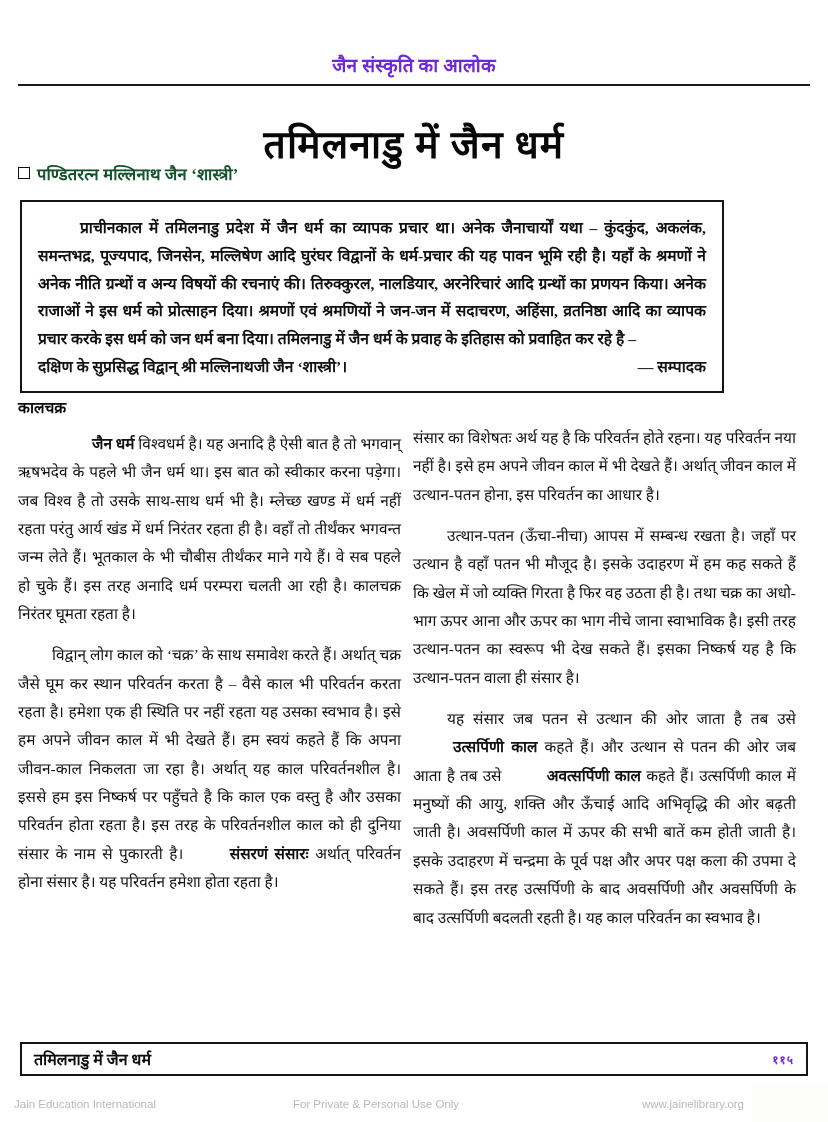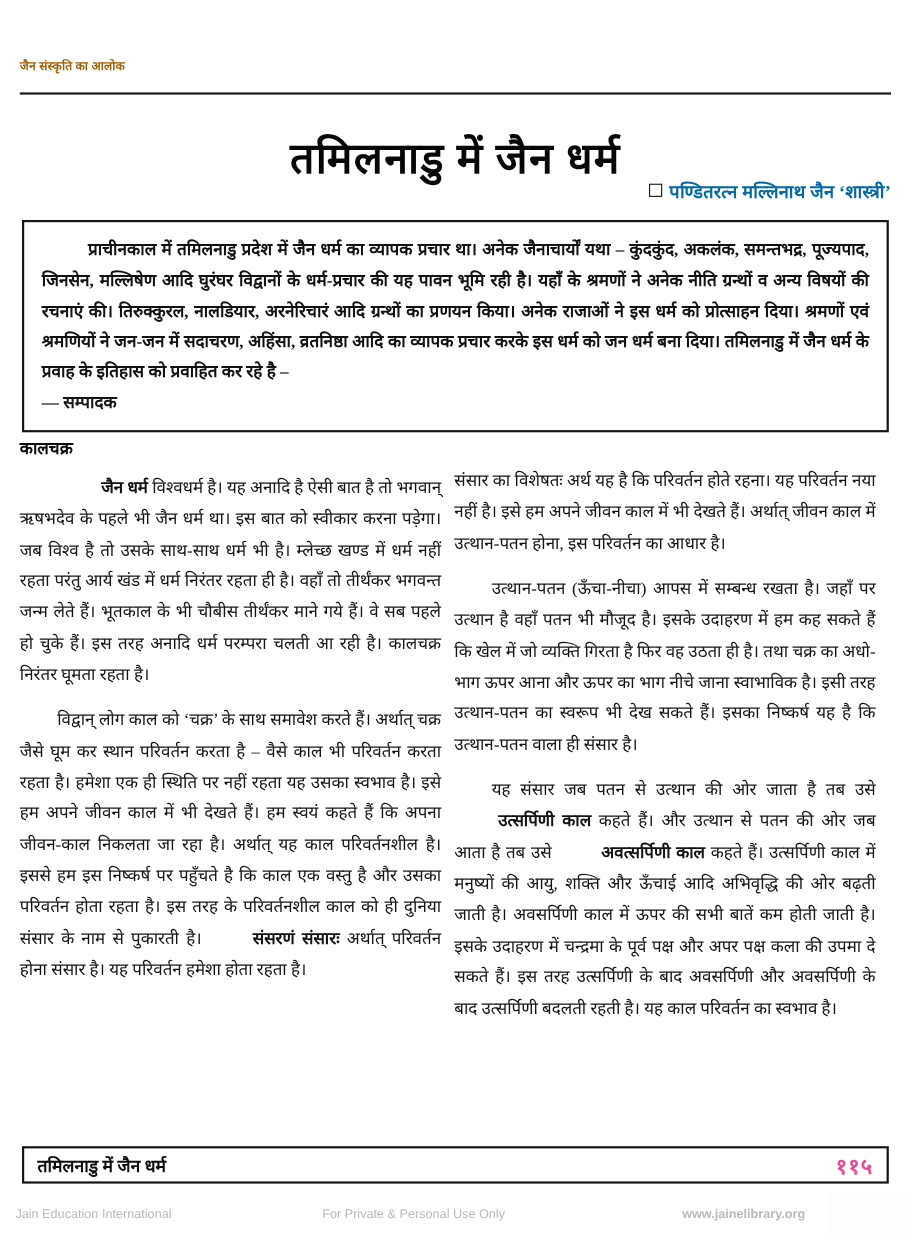--- a/index.html
+++ b/index.html
@@ -23,25 +23,25 @@
     height: 1085px;
     background: #ffffff;
   }
 
   
   .running-head {
     position: absolute;
     left: 18px;
     top: 52px;
     width: 792px;
-    text-align: left;
-    font-size: 11px;
+    text-align: center;
+    font-size: 19px;
     font-weight: 700;
     letter-spacing: 0.2px;
-    color: #a16207;
+    color: #6d28d9;
   }
   .head-rule {
     position: absolute;
     left: 18px;
     top: 84px;
     width: 792px;
     height: 0;
     border-top: 2.1px solid #1a1a1a;
   }
 
@@ -56,42 +56,41 @@
     font-weight: 700;
     letter-spacing: 1.2px;
     line-height: 1.18;
     color: #070707;
   }
   .byline {
     position: absolute;
     left: 18px;
     top: 162px;
     width: 792px;
-    text-align: right;
     font-size: 16.5px;
     font-weight: 700;
-    color: #0369a1;
+    color: #14532d;
     letter-spacing: 0.2px;
   }
   .byline .sq {
     display: inline-block;
     width: 10px;
     height: 10px;
     border: 1.8px solid #111;
     margin-right: 7px;
     position: relative;
     top: -1px;
   }
 
   
   .abstract-box {
     position: absolute;
     left: 20px;
     top: 200px;
-    width: 788px;
+    width: 704px;
     box-sizing: border-box;
     border: 2.2px solid #151515;
     padding: 12px 16px 10px 16px;
   }
   .abstract-text {
     font-size: 15.6px;
     line-height: 1.78;
     text-align: justify;
     text-justify: inter-word;
     text-indent: 42px;
@@ -151,62 +150,63 @@
     align-items: center;
     justify-content: space-between;
     padding: 0 12px;
   }
   .footer-title {
     font-size: 16px;
     font-weight: 700;
     color: #0d0d0d;
   }
   .footer-page {
-    font-size: 20px;
-    font-weight: 700;
-    color: #ec4899;
+    font-size: 12px;
+    font-weight: 700;
+    color: #6d28d9;
     letter-spacing: 1px;
   }
 
   
   .watermark {
     position: absolute;
     left: 0;
     top: 1085px;
     width: 752px;
     height: 37px;
     background: #ffffff;
     display: flex;
     align-items: center;
     font-family: "Liberation Sans", sans-serif;
     font-size: 11.5px;
     color: #b9b9b9;
   }
   .wm-left  { position: absolute; left: 14px;  }
   .wm-mid   { position: absolute; left: 50%; transform: translateX(-50%); }
-  .wm-right { position: absolute; right: 20px; font-weight: bold; }
+  .wm-right { position: absolute; right: 8px; }
 </style>
 </head>
 <body>
 
 <div class="page">
   <div class="sheet">
 
     <div class="running-head">जैन संस्कृति का आलोक</div>
     <div class="head-rule"></div>
 
     <h1 class="doc-title">तमिलनाडु में जैन धर्म</h1>
 
     <div class="byline">
       <span class="sq"></span><span>पण्डितरत्न मल्लिनाथ जैन ‘शास्त्री’</span>
     </div>
 
     <div class="abstract-box">
       <div class="abstract-text">प्राचीनकाल में तमिलनाडु प्रदेश में जैन धर्म का व्यापक प्रचार था। अनेक जैनाचार्यों यथा – कुंदकुंद, अकलंक, समन्तभद्र, पूज्यपाद, जिनसेन, मल्लिषेण आदि घुरंघर विद्वानों के धर्म-प्रचार की यह पावन भूमि रही है। यहाँ के श्रमणों ने अनेक नीति ग्रन्थों व अन्य विषयों की रचनाएं की। तिरुक्कुरल, नालडियार, अरनेरिचारं आदि ग्रन्थों का प्रणयन किया। अनेक राजाओं ने इस धर्म को प्रोत्साहन दिया। श्रमणों एवं श्रमणियों ने जन-जन में सदाचरण, अहिंसा, व्रतनिष्ठा आदि का व्यापक प्रचार करके इस धर्म को जन धर्म बना दिया। तमिलनाडु में जैन धर्म के प्रवाह के इतिहास को प्रवाहित कर रहे है –</div>
       <div class="abstract-lastline">
+        <span>दक्षिण के सुप्रसिद्ध विद्वान् श्री मल्लिनाथजी जैन ‘शास्त्री’।</span>
         <span>— सम्पादक</span>
       </div>
     </div>
 
     <div class="columns">
 
       <div class="col">
         <div class="section-heading">कालचक्र</div>
 
         <p class="body"><b class="kw">जैन धर्म</b><span> विश्वधर्म है। यह अनादि है ऐसी बात है तो भगवान् ऋषभदेव के पहले भी जैन धर्म था। इस बात को स्वीकार करना पड़ेगा। जब विश्व है तो उसके साथ-साथ धर्म भी है। म्लेच्छ खण्ड में धर्म नहीं रहता परंतु आर्य खंड में धर्म निरंतर रहता ही है। वहाँ तो तीर्थंकर भगवन्त जन्म लेते हैं। भूतकाल के भी चौबीस तीर्थंकर माने गये हैं। वे सब पहले हो चुके हैं। इस तरह अनादि धर्म परम्परा चलती आ रही है। कालचक्र निरंतर घूमता रहता है।</span></p>

